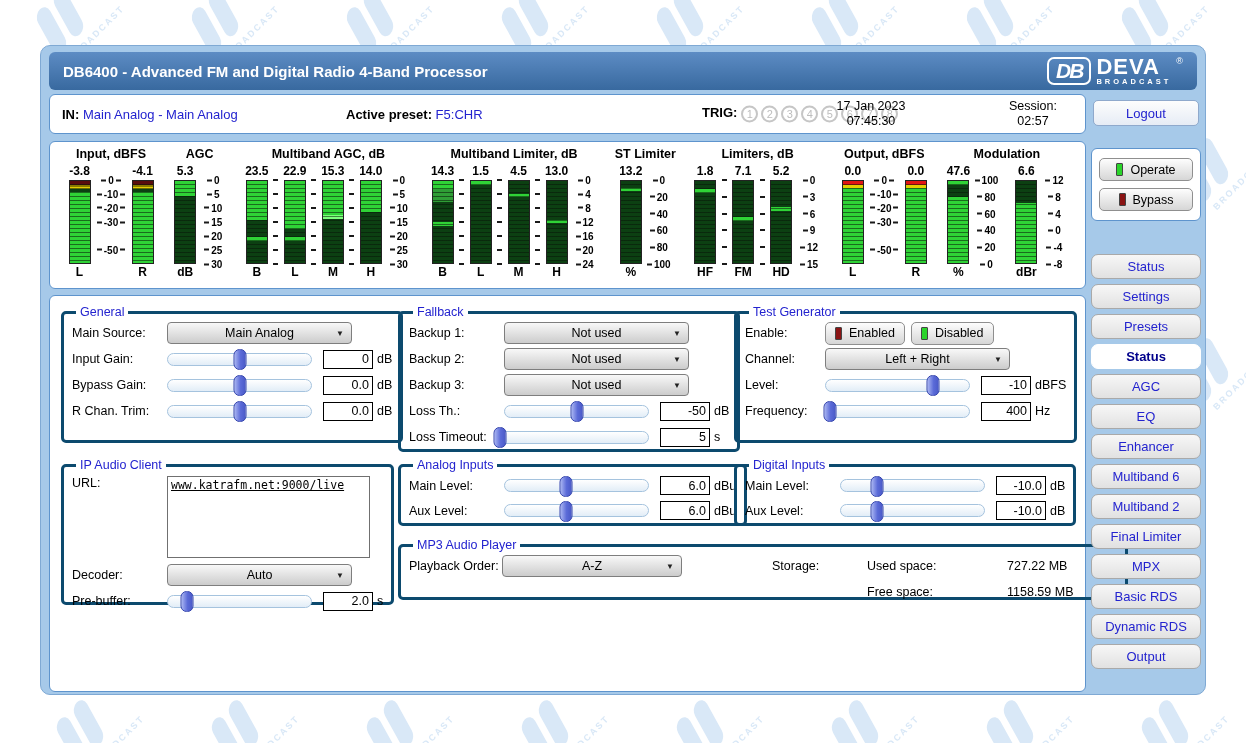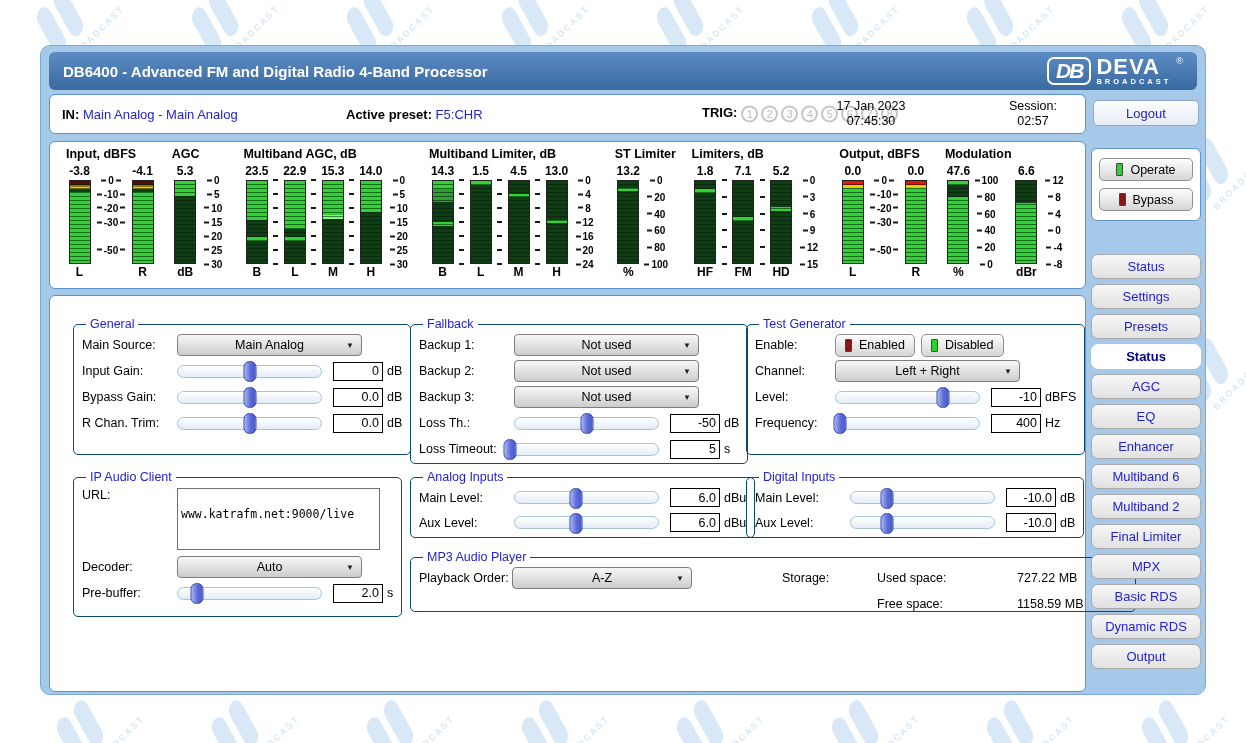--- a/index.html
+++ b/index.html
@@ -36,21 +36,21 @@
   .ib-item { position:absolute; top:50%; transform:translateY(-50%); white-space:nowrap; }
   .blue { color:#2323cf; }
   .b { font-weight:bold; }
   .trigrow { display:inline-flex; gap:3px; vertical-align:middle; margin-left:4px; }
   .trig { width:17px; height:17px; border:2px solid #c6c6c6; border-radius:50%;
     color:#bdbdbd; font-size:11px; display:flex; align-items:center; justify-content:center; background:#fff; }
   .dt2 { text-align:center; font-size:12.5px; line-height:15px; }
 
   
   .meterspanel { margin-top:7px; height:148px; display:flex; justify-content:space-between; padding:5px 16px 0 16px; }
-  .mgroup { display:flex; flex-direction:column; }
+  .mgroup { display:flex; flex-direction:column; align-items:center; }
   .mtitle { font-weight:bold; font-size:12.5px; height:17px; white-space:nowrap; }
   .mrow { display:flex; }
   .mcol { display:flex; flex-direction:column; align-items:center; width:27px; }
   .mval { font-size:12px; font-weight:bold; height:16px; white-space:nowrap; }
   .mbar { position:relative; width:22px; height:84px; background:#0c4012; border:1px solid #222; overflow:hidden; }
   .mzone { position:absolute; left:0; width:100%; }
   .mledov { position:absolute; left:0; top:0; right:0; bottom:0;
     background:repeating-linear-gradient(rgba(8,22,8,0) 0 3px, rgba(8,22,8,.55) 3px 4px); }
   .mband { font-size:12px; font-weight:bold; height:16px; margin-top:1px; }
   .mticks { position:relative; margin-top:16px; height:84px; width:36px; }
@@ -72,21 +72,21 @@
   .led { width:7px; height:13px; border:1px solid #444; border-radius:1px; flex:0 0 auto; }
   .nav { margin-top:33px; }
   .navbtn { height:25px; margin-bottom:5px; background:linear-gradient(#f7f7f7,#e1e1e1);
     border:1px solid #a9a9a9; border-radius:7px; display:flex; align-items:center; justify-content:center;
     color:#2323cf; font-size:13px; }
   .navbtn.sel { background:#fff; border-color:#fff; color:#00008b; font-weight:bold; }
 
   
   .contentpanel { margin-top:6px; height:397px; padding:9px 11px; }
   .fsgrid { display:grid; grid-template-columns:328px 327px 334px; column-gap:9px; grid-template-rows:153px 80px 66px; }
-  fieldset { border:1px solid #0c4a6e; border-radius:5px; margin:12px; padding:1px 8px 3px 8px; }
+  fieldset { border:3px solid #0c4a6e; border-radius:5px; margin:0; padding:1px 8px 3px 8px; }
   legend { color:#2323cf; font-size:12.5px; padding:0 4px; margin-left:4px; }
   .fs-general { grid-row:1; grid-column:1; height:138px; }
   .fs-fallback { grid-row:1; grid-column:2; height:147px; }
   .fs-testgen { grid-row:1; grid-column:3; height:138px; }
   .fs-ipaudio { grid-row:2 / span 2; grid-column:1; height:147px; }
   .fs-analog { grid-row:2; grid-column:2; height:68px; }
   .fs-digital { grid-row:2; grid-column:3; height:68px; }
   .fs-mp3 { grid-row:3; grid-column:2 / span 2; height:62px; }
   .frow { display:flex; align-items:center; height:26px; font-size:12.5px; }
   .fs-analog .frow, .fs-digital .frow { height:25px; }
@@ -98,22 +98,22 @@
     border:1px solid #7e7e7e; border-radius:4px; font-size:12.5px; }
   .select .arrow { position:absolute; right:7px; font-size:8px; color:#222; }
   .select.w150 { width:180px; }
   .slider { position:relative; width:145px; height:13px; border:1px solid #a5c3de; border-radius:7px;
     background:linear-gradient(#ffffff,#e2edf7); margin-right:2px; }
   .thumb { position:absolute; top:-4.5px; width:13px; height:21px; border-radius:6px;
     background:linear-gradient(90deg,#aab6f2,#5b6bd8 55%,#4a5ac8); border:1px solid #3545ae; transform:translateX(-50%); }
   .numbox { width:50px; height:19px; border:1px solid #000; border-radius:0; font-size:12.5px;
     text-align:right; padding:0 3px; margin-left:9px; font-family:"Liberation Sans",sans-serif; }
   .unit { margin-left:4px; white-space:nowrap; }
-  .urlbox { width:203px; height:62px; border:1px solid #707070; resize:none;
-    font-family:"DejaVu Sans Mono", monospace; font-size:11.5px; padding:18px 3px; }
+  .urlbox { width:203px; height:82px; border:1px solid #707070; resize:none;
+    font-family:"DejaVu Sans Mono", monospace; font-size:11.5px; padding:1px 3px;text-decoration:underline; }
   .frow.top { align-items:flex-start; height:auto; margin-top:3px; }
   .mp3grid { display:flex; }
   .storagegrid { display:grid; grid-template-columns:95px 140px 110px; font-size:12.5px; align-items:center; margin-left:33px; }
   .storagegrid div { height:26px; display:flex; align-items:center; }
   .playbtn { min-width:88px; }
   .pbicon { font-size:11px; letter-spacing:-2px; }
 </style>
 </head>
 <body>
 

